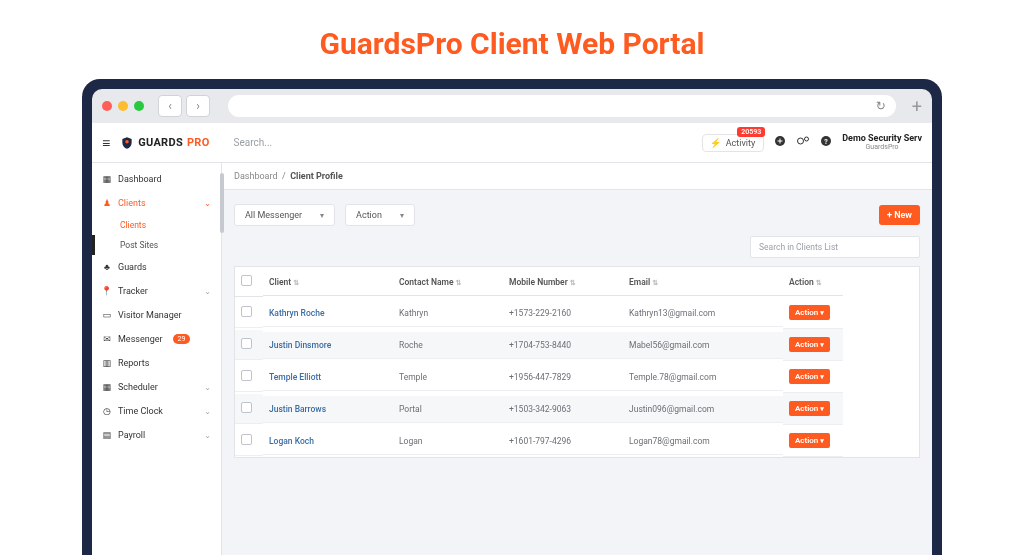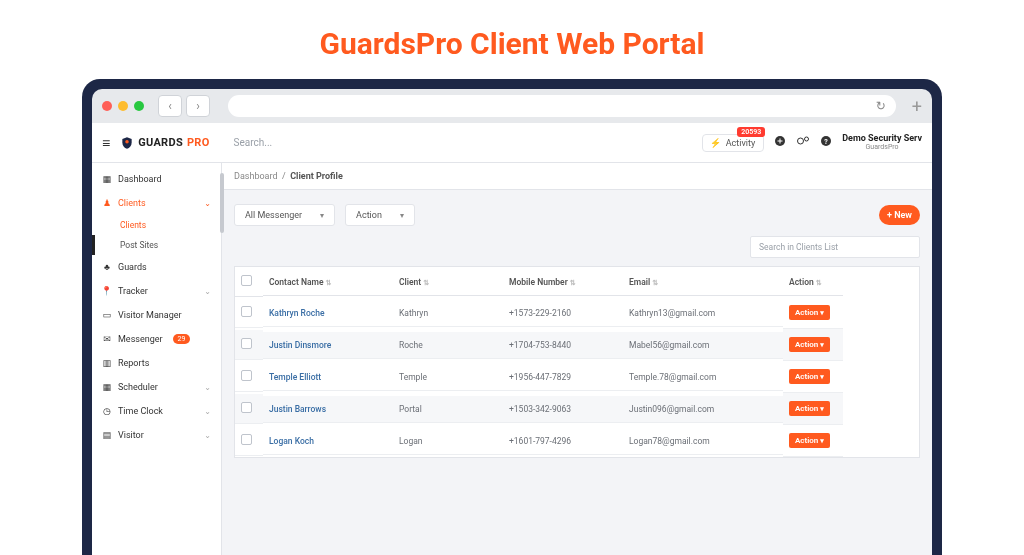--- a/index.html
+++ b/index.html
@@ -43,21 +43,21 @@
   .sb-item .ico { width:10px; display:inline-flex; justify-content:center; font-size:9px; }
   .badge { background:#ff5a1f; color:#fff; font-size:7px; padding:1px 5px; border-radius:8px; margin-left:4px; }
   .scroll-thumb { position:absolute; right:-3px; top:10px; width:4px; height:60px; background:#c6c9cf; border-radius:2px; }
 
   .main { flex:1; background:#f3f4f7; display:flex; flex-direction:column; overflow:hidden; }
   .crumbs { background:#fff; border-bottom:1px solid #e2e4e9; padding:8px 12px; font-size:9px; color:#888; }
   .crumbs b { color:#555; font-weight:700; }
   .filters { padding:14px 12px 10px; display:flex; align-items:center; gap:10px; }
   .dropdown { background:#fff; border:1px solid #e2e4e9; font-size:9px; color:#555; padding:5px 10px; border-radius:3px; display:flex; align-items:center; gap:18px; }
   .dropdown::after { content:"▾"; color:#888; font-size:8px; }
-  .primary-btn { margin-left:auto; background:#ff5a1f; color:#fff; font-size:9px; padding:5px 8px; border-radius:10px; font-weight:600; display:flex; align-items:center; gap:3px; }
+  .primary-btn { margin-left:auto; background:#ff5a1f; color:#fff; font-size:9px; padding:5px 8px; border-radius:3px; font-weight:600; display:flex; align-items:center; gap:3px; }
   .search-row { padding:0 12px 8px; display:flex; justify-content:flex-end; }
   .search-box { background:#fff; border:1px solid #e2e4e9; font-size:8.5px; color:#9aa0a8; padding:5px 8px; width:170px; border-radius:2px; }
 
   .tbl { background:#fff; margin:0 12px; border:1px solid #e2e4e9; font-size:8.5px; }
   .tr { display:grid; grid-template-columns: 28px 130px 110px 120px 160px 60px; align-items:center; }
   .th { font-weight:600; color:#555; padding:8px 6px; border-bottom:1px solid #e2e4e9; }
   .td { padding:8px 6px; border-bottom:1px solid #eceef1; color:#6b6f76; }
   .tr.alt .td { background:#f6f7f9; }
   .client-link { color:#3a6ea5; font-weight:500; }
   .cb { width:11px; height:11px; border:1px solid #bfc4cc; border-radius:2px; display:inline-block; background:#fff; }
@@ -172,21 +172,21 @@
             <span>Scheduler</span>
             <span class="caret">⌄</span>
           </div>
         <div class="sb-item">
             <span class="ico">◷</span>
             <span>Time Clock</span>
             <span class="caret">⌄</span>
           </div>
         <div class="sb-item">
             <span class="ico">▤</span>
-            <span>Visitor</span>
+            <span>Payroll</span>
             <span class="caret">⌄</span>
           </div>
       </div>
 
       <div class="main">
         <div class="crumbs">
           <span>Dashboard</span>
           &nbsp;<span>/</span>&nbsp;
           <b>Client Profile</b>
         </div>
@@ -201,22 +201,22 @@
           <span class="primary-btn">+ New</span>
         </div>
 
         <div class="search-row">
           <span class="search-box">Search in Clients List</span>
         </div>
 
         <div class="tbl">
           <div class="tr">
             <div class="th"><span class="cb"></span></div>
+            <div class="th"><span>Client</span><span class="sort">⇅</span></div>
             <div class="th"><span>Contact Name</span><span class="sort">⇅</span></div>
-            <div class="th"><span>Client</span><span class="sort">⇅</span></div>
             <div class="th"><span>Mobile Number</span><span class="sort">⇅</span></div>
             <div class="th"><span>Email</span><span class="sort">⇅</span></div>
             <div class="th"><span>Action</span><span class="sort">⇅</span></div>
           </div>
 
           <div class="tr">
             <div class="td"><span class="cb"></span></div>
             <div class="td"><span class="client-link">Kathryn Roche</span></div>
             <div class="td">Kathryn</div>
             <div class="td">+1573-229-2160</div>

